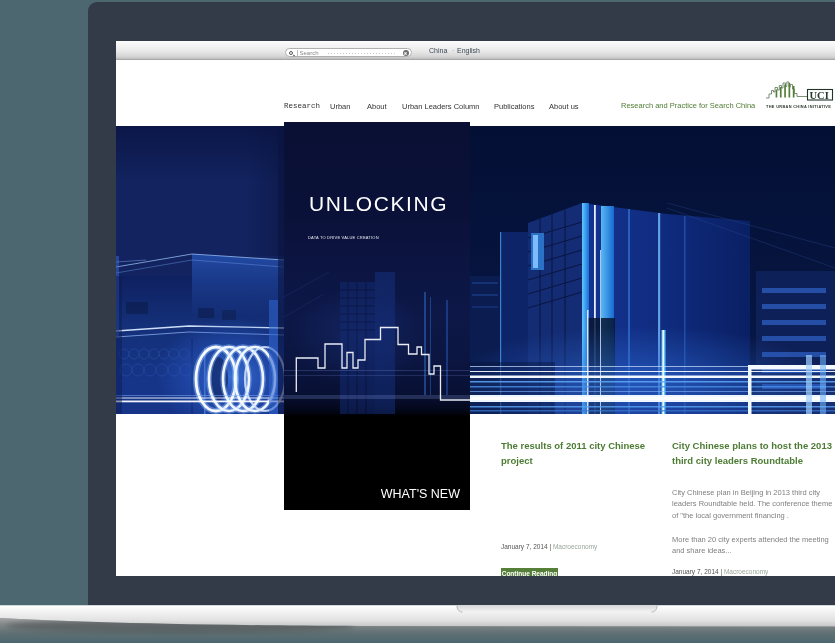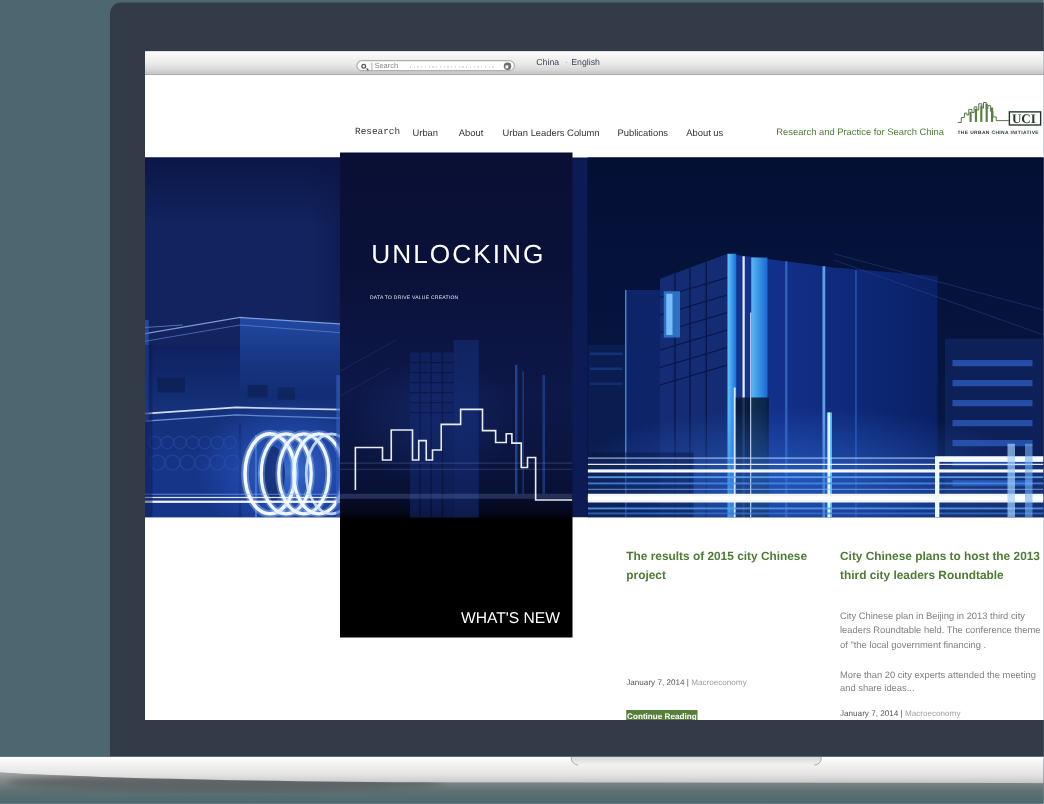--- a/index.html
+++ b/index.html
@@ -20,21 +20,21 @@
   #searchpill .xbtn { position:absolute; right:2px; top:1px; width:6px; height:6px; background:#6e6e6e; border-radius:50%; }
   #chrome .lang { position:absolute; top:6px; font-size:7px; color:#3c4754; }
   
   #header { position:absolute; left:0; top:19px; width:719px; height:66px; background:#fff; }
   .nav { position:absolute; top:42px; font-size:7.5px; color:#333; }
   #tagline { position:absolute; left:505px; top:41px; font-size:7.5px; color:#4e7c33; }
   
   #hero { position:absolute; left:0; top:85px; width:719px; height:288px; background:#0d1b55; }
   #heroL { position:absolute; left:0; top:0; width:168px; height:288px; overflow:hidden; background:#12235f; }
   #heroR { position:absolute; left:354px; top:0; width:365px; height:288px; overflow:hidden; background:#041038; }
-  #panel { position:absolute; left:156px; top:81px; width:186px; height:388px; overflow:hidden;
+  #panel { position:absolute; left:168px; top:81px; width:186px; height:388px; overflow:hidden;
      background:linear-gradient(180deg, #0a1034 0%, #0a1138 22%, #0c1542 38%, #0d1848 50%, #0b1540 62%, #081034 70%, #04081c 74%, #000 76%, #000 100%); }
   #panel .t1 { position:absolute; left:25px; top:70px; font-size:21px; color:#fff; letter-spacing:1.6px; }
   #panel .t2 { position:absolute; left:27px; top:92.3px; font-size:14px; color:#fff; letter-spacing:-0.35px; }
   #panel .t3 { position:absolute; left:24px; top:112.5px; font-size:4px; color:#e8e8f0; letter-spacing:0.2px; }
   #panel .wn { position:absolute; right:10px; top:364.7px; font-size:12.5px; color:#fff; }
   
   #articles { position:absolute; left:0; top:373px; width:719px; height:163px; background:#fff; }
   .atitle { position:absolute; font-size:9.5px; font-weight:bold; color:#4c7c33; line-height:14.5px; }
   .abody { position:absolute; font-size:7.5px; color:#808080; line-height:11.8px; }
   .adate { position:absolute; font-size:6.5px; color:#555; }
@@ -273,21 +273,21 @@
           <rect x="0" y="280" width="365" height="1.5" fill="#58a0f0" opacity="0.85"></rect>
           <rect x="0" y="284" width="365" height="1.5" fill="#3a78d0" opacity="0.7"></rect>
 
           <rect x="278" y="240" width="3.5" height="48" fill="#f0f8ff"></rect>
           <rect x="336" y="229" width="6" height="59" fill="#9fd0ff" opacity="0.7"></rect>
           <rect x="350" y="229" width="6" height="59" fill="#6fb0f8" opacity="0.6"></rect>
         </svg>
       </div>
     </div>
     <div id="articles">
-      <div class="atitle" style="left:385px; top:25px; width:150px;">The results of 2015 city Chinese project</div>
+      <div class="atitle" style="left:385px; top:25px; width:150px;">The results of 2011 city Chinese project</div>
       <div class="adate" style="left:385px; top:129px;">January 7, 2014 | <span>Macroeconomy</span></div>
       <div class="abtn" style="left:385px; top:154px;">Continue Reading</div>
       <div class="atitle" style="left:556px; top:25px; width:168px;">City Chinese plans to host the 2013 third city leaders Roundtable</div>
       <div class="abody" style="left:556px; top:72.5px; width:168px;">City Chinese plan in Beijing in 2013 third city leaders Roundtable held. The conference theme of "the local government financing .<br><br>More than 20 city experts attended the meeting and share ideas...</div>
       <div class="adate" style="left:556px; top:154px;">January 7, 2014 | <span>Macroeconomy</span></div>
     </div>
     <div id="panel">
       <svg style="position:absolute; left:0; top:0;" width="186" height="388" viewBox="0 0 186 388">
         <defs>
           <radialGradient id="pglow" cx="50%" cy="50%" r="50%">

